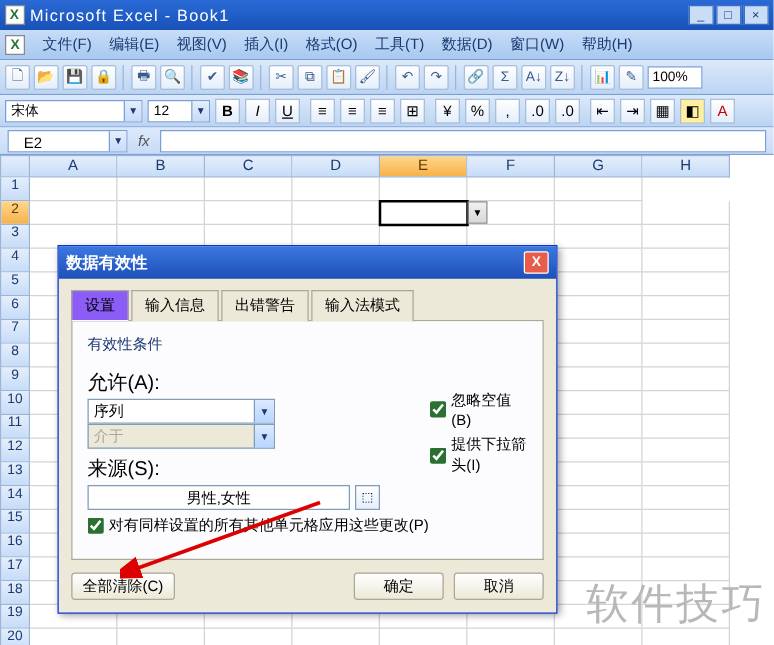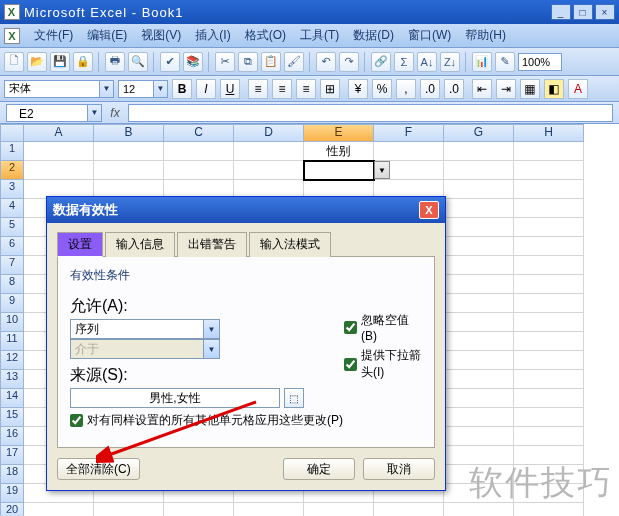--- a/index.html
+++ b/index.html
@@ -177,21 +177,20 @@
         <div class="colhdr">H</div>
       </div>
   </div>
   <div class="rows" id="rows">
       <div class="row">
         <div class="rowhdr">1</div>
         <div class="cell"></div>
         <div class="cell"></div>
         <div class="cell"></div>
         <div class="cell"></div>
-        <div class="cell">性别</div>
         <div class="cell"></div>
         <div class="cell"></div>
         <div class="cell"></div>
       </div>
       <div class="row">
         <div class="rowhdr sel">2</div>
         <div class="cell"></div>
         <div class="cell"></div>
         <div class="cell"></div>
         <div class="cell"></div>

